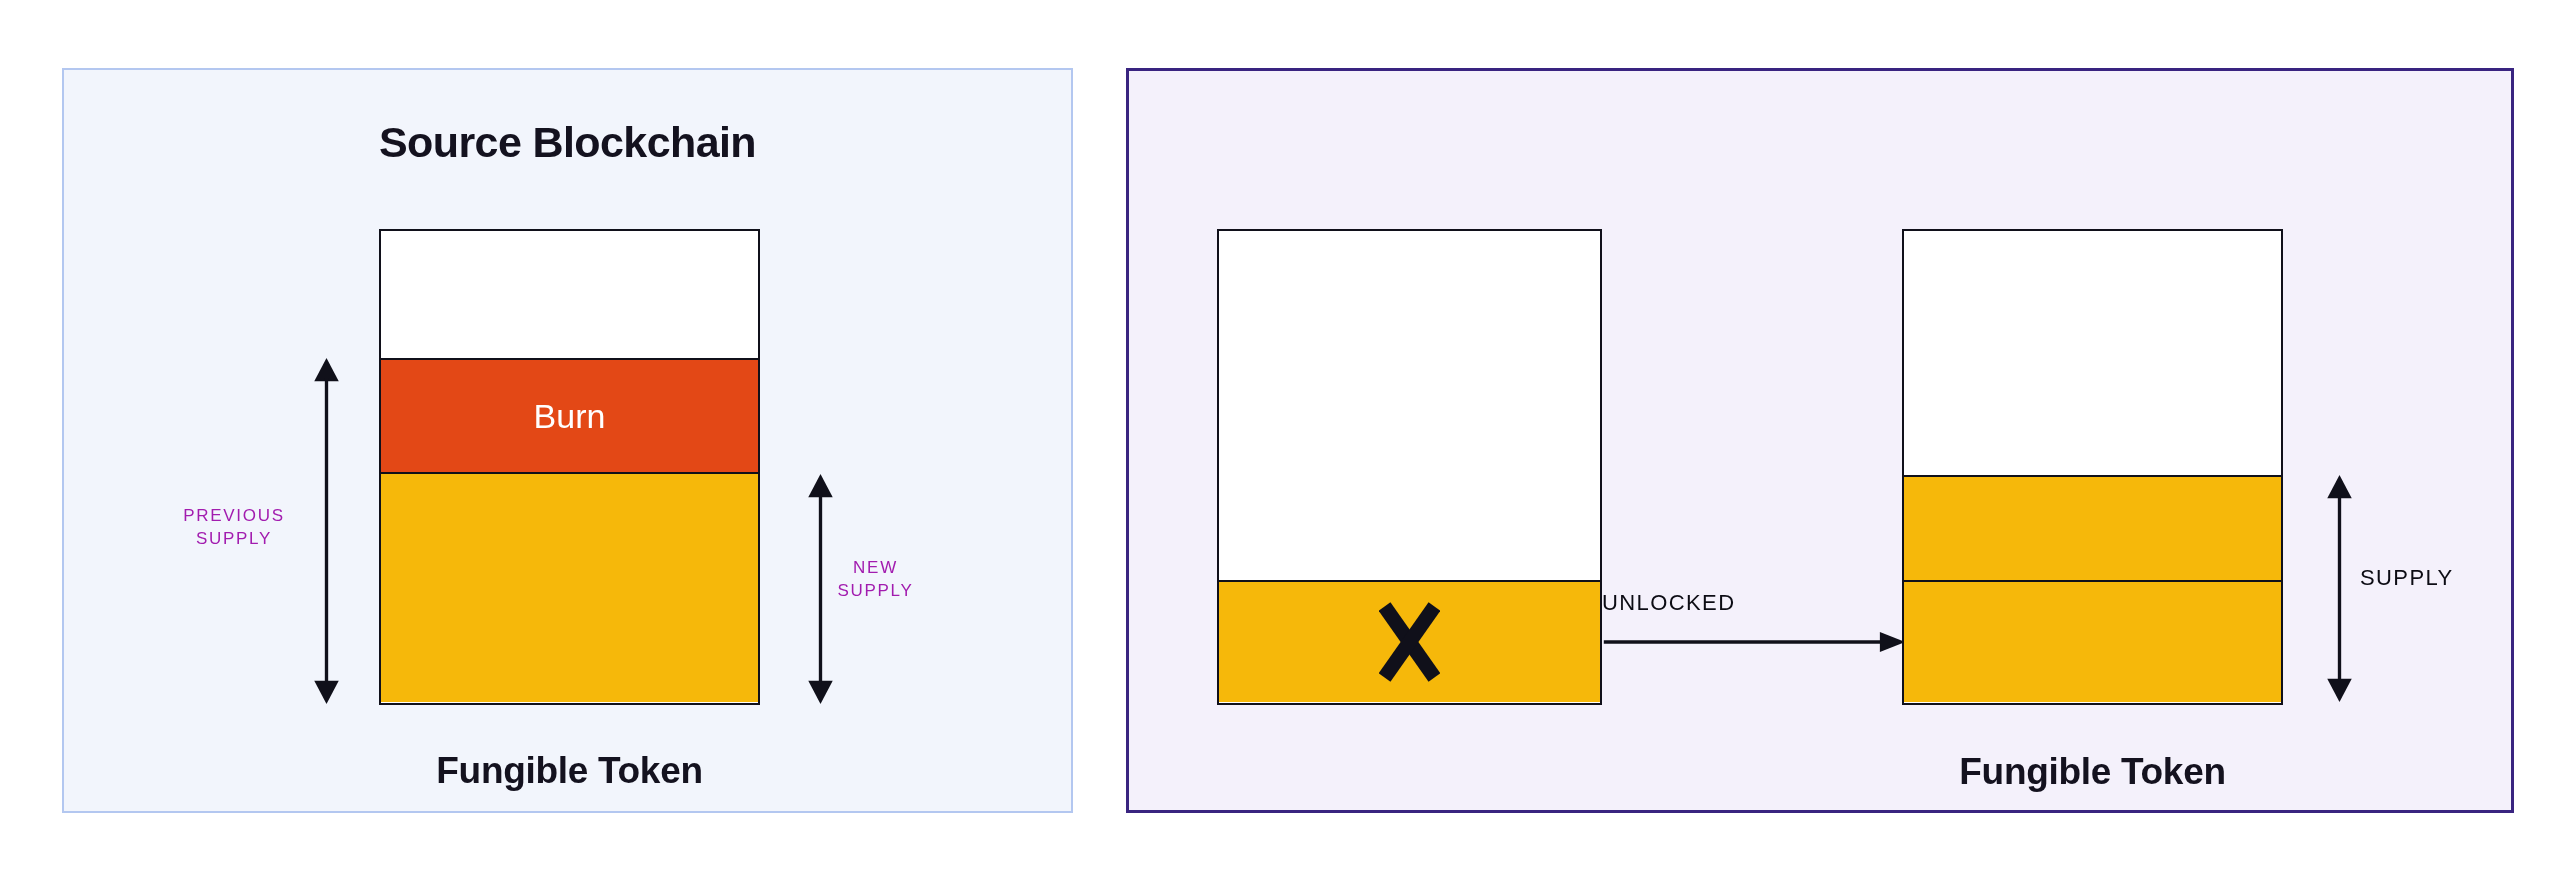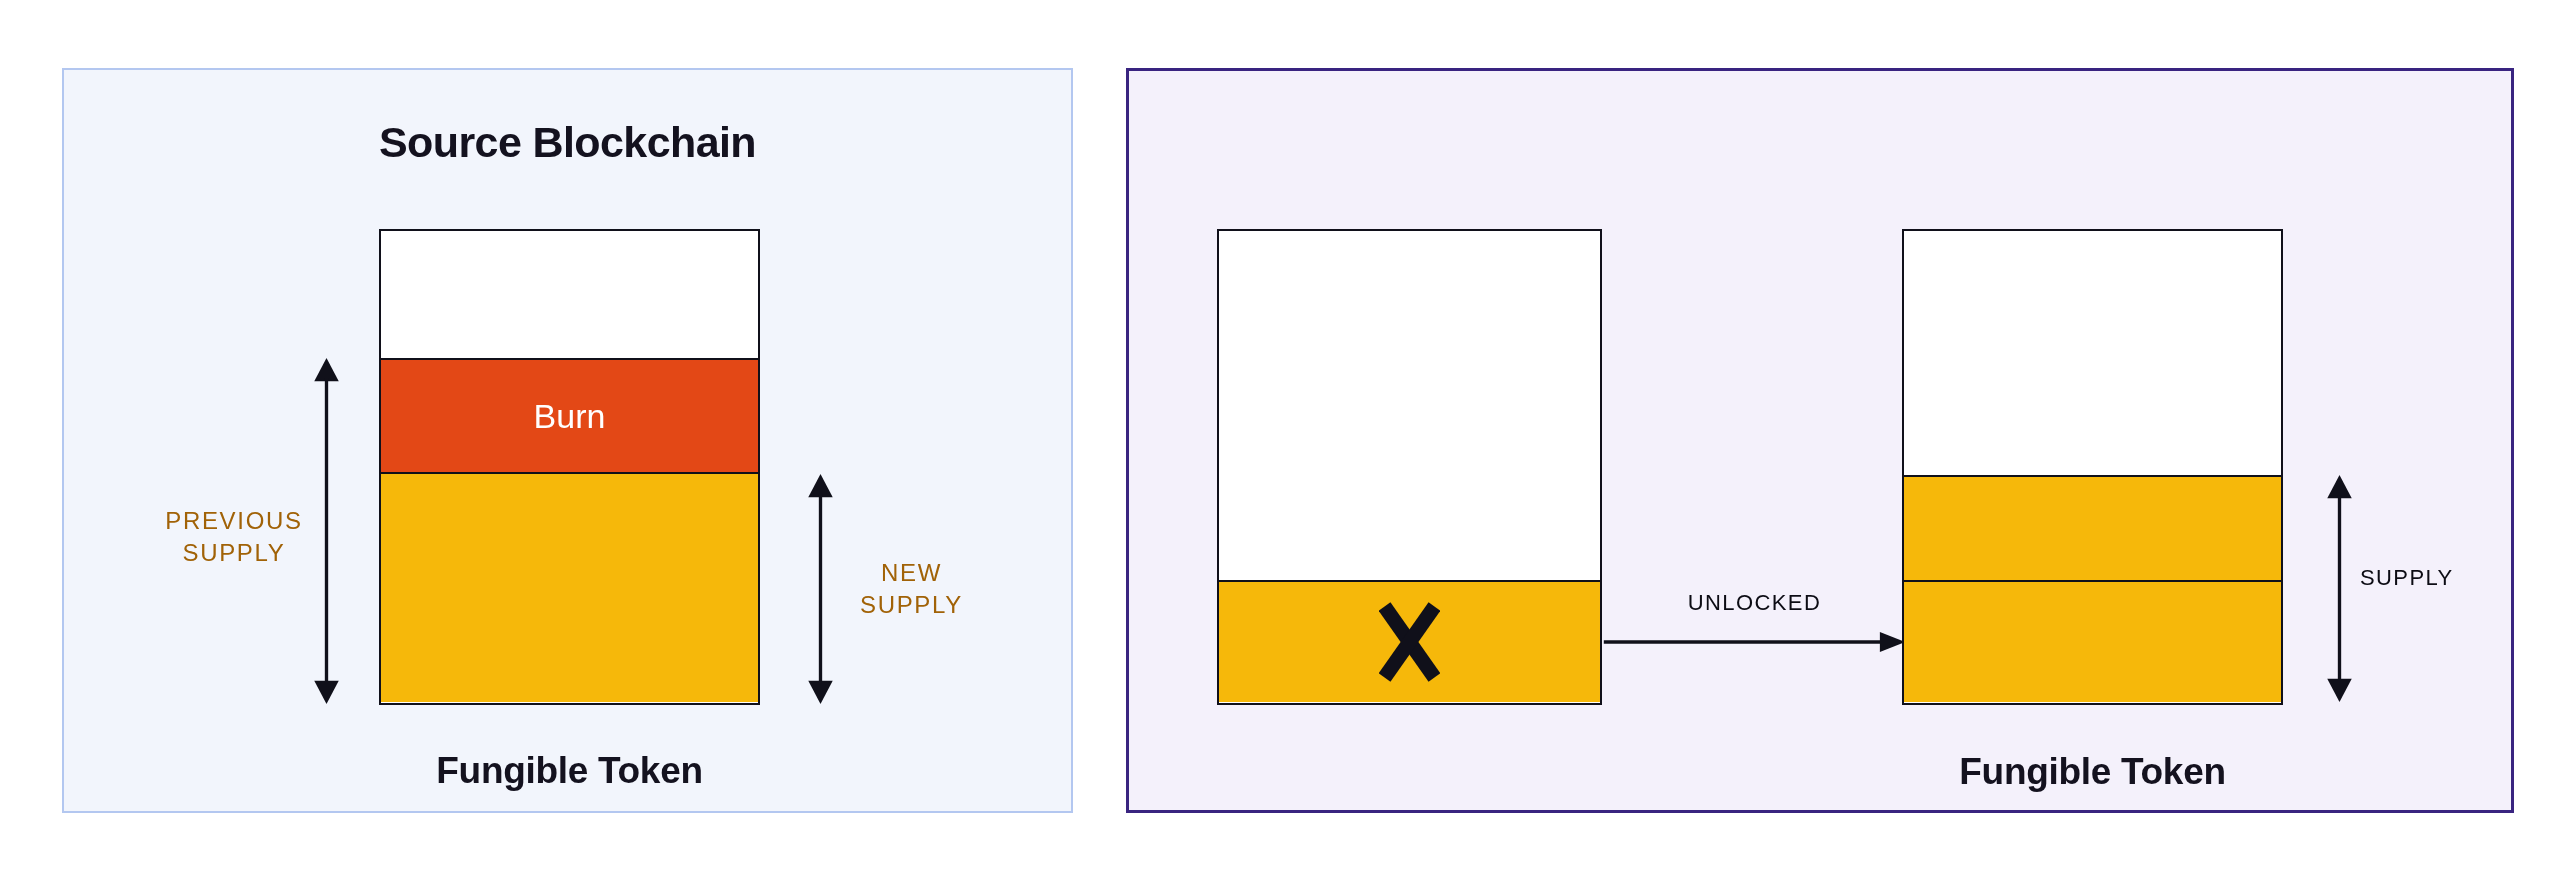--- a/index.html
+++ b/index.html
@@ -21,22 +21,22 @@
     display:flex;flex-direction:column;}
   .sec{width:100%;}
   .sec-white{background:var(--pure-white);}
   .sec-burn{background:var(--burn-red);border-top:2.2px solid var(--line);border-bottom:2.2px solid var(--line);
     display:flex;align-items:center;justify-content:center;}
   .sec-yellow{background:var(--yellow);}
   .bt{border-top:2.2px solid var(--line);}
   .burn-label{color:#ffffff;font-size:34px;font-weight:500;letter-spacing:0;}
   .caption{position:absolute;text-align:center;font-size:37px;font-weight:700;
     letter-spacing:-0.3px;color:var(--text-dark);line-height:1;margin-top:22px;}
-  .small-label{position:absolute;font-size:24px;font-weight:400;letter-spacing:1.7px;
-    color:#a16207;line-height:1.35;text-align:center;white-space:pre-line;}
+  .small-label{position:absolute;font-size:17px;font-weight:400;letter-spacing:1.7px;
+    color:#a21caf;line-height:1.35;text-align:center;white-space:pre-line;}
   .tiny-label{position:absolute;font-size:22px;font-weight:400;letter-spacing:1.4px;
     color:#0c0c14;line-height:1;}
   .arrow{position:absolute;display:block;}
   .arrow line{stroke:var(--line);}
   .arrow polygon{fill:var(--line);}
   .centerer{display:flex;align-items:center;justify-content:center;width:100%;height:100%;}
 </style>
 </head>
 <body>
 
@@ -60,21 +60,21 @@
         <polygon points="24,622 2,580 46,580"></polygon>
       </svg>
       <div class="small-label" style="left:70px;top:435px;width:200px;">PREVIOUS
 SUPPLY</div>
 
       <svg class="arrow" style="left:743px;top:404px;" width="27" height="230" viewBox="0 0 48 414">
         <polygon points="24,0 2,42 46,42"></polygon>
         <line x1="24" y1="36" x2="24" y2="378" stroke-width="6"></line>
         <polygon points="24,414 2,372 46,372"></polygon>
       </svg>
-      <div class="small-label" style="left:764px;top:487px;width:167px;">NEW
+      <div class="small-label" style="left:728px;top:487px;width:167px;">NEW
 SUPPLY</div>
 
       <div class="caption" style="left:315px;top:660px;width:381px;">Fungible Token</div>
     </div>
   </div>
 
   <div class="panel dest">
     <div class="panel-inner">
 
       <div class="bar" style="left:88px;top:158px;width:385px;height:476px;">
@@ -86,21 +86,21 @@
               <line x1="100" y1="8" x2="10" y2="136" stroke="var(--line)" stroke-width="26"></line>
             </svg>
           </div>
         </div>
       </div>
 
       <svg class="arrow" style="left:473px;top:560px;" width="305" height="22" viewBox="0 0 548 40">
         <line x1="0" y1="20" x2="510" y2="20" stroke-width="6"></line>
         <polygon points="548,20 502,2 502,38"></polygon>
       </svg>
-      <div class="tiny-label" style="left:473px;top:521px;width:305px;text-align:center;">UNLOCKED</div>
+      <div class="tiny-label" style="left:473px;top:521px;width:305px;">UNLOCKED</div>
 
       <div class="bar" style="left:773px;top:158px;width:381px;height:476px;">
         <div class="sec sec-white" style="height:244px;"></div>
         <div class="sec sec-yellow bt" style="height:105px;"></div>
         <div class="sec sec-yellow bt" style="height:122px;"></div>
       </div>
 
       <svg class="arrow" style="left:1197px;top:404px;" width="27" height="227" viewBox="0 0 48 408">
         <polygon points="24,0 2,42 46,42"></polygon>
         <line x1="24" y1="36" x2="24" y2="372" stroke-width="6"></line>

